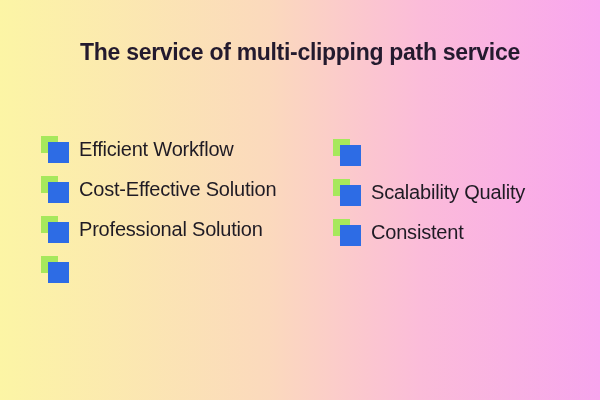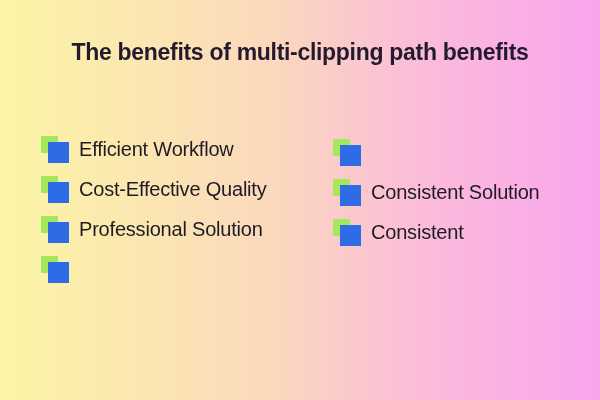--- a/index.html
+++ b/index.html
@@ -69,36 +69,36 @@
     color: #1f1b24;
     letter-spacing: -0.2px;
     white-space: nowrap;
   }
 </style>
 </head>
 <body>
 
 <div class="canvas">
 
-  <div class="title">The benefits of multi-clipping path benefits</div>
+  <div class="title">The service of multi-clipping path service</div>
 
   <div class="col col-left">
     <div class="row">
       <span class="bullet">
           <span class="green"></span>
           <span class="blue"></span>
         </span>
       <span class="item-label">Efficient Workflow</span>
     </div>
     <div class="row">
       <span class="bullet">
           <span class="green"></span>
           <span class="blue"></span>
         </span>
-      <span class="item-label">Cost-Effective Quality</span>
+      <span class="item-label">Cost-Effective Solution</span>
     </div>
     <div class="row">
       <span class="bullet">
           <span class="green"></span>
           <span class="blue"></span>
         </span>
       <span class="item-label">Professional Solution</span>
     </div>
     <div class="row">
       <span class="bullet">
@@ -113,21 +113,21 @@
       <span class="bullet">
           <span class="green"></span>
           <span class="blue"></span>
         </span>
     </div>
     <div class="row">
       <span class="bullet">
           <span class="green"></span>
           <span class="blue"></span>
         </span>
-      <span class="item-label">Consistent Solution</span>
+      <span class="item-label">Scalability Quality</span>
     </div>
     <div class="row">
       <span class="bullet">
           <span class="green"></span>
           <span class="blue"></span>
         </span>
       <span class="item-label">Consistent</span>
     </div>
   </div>
 

